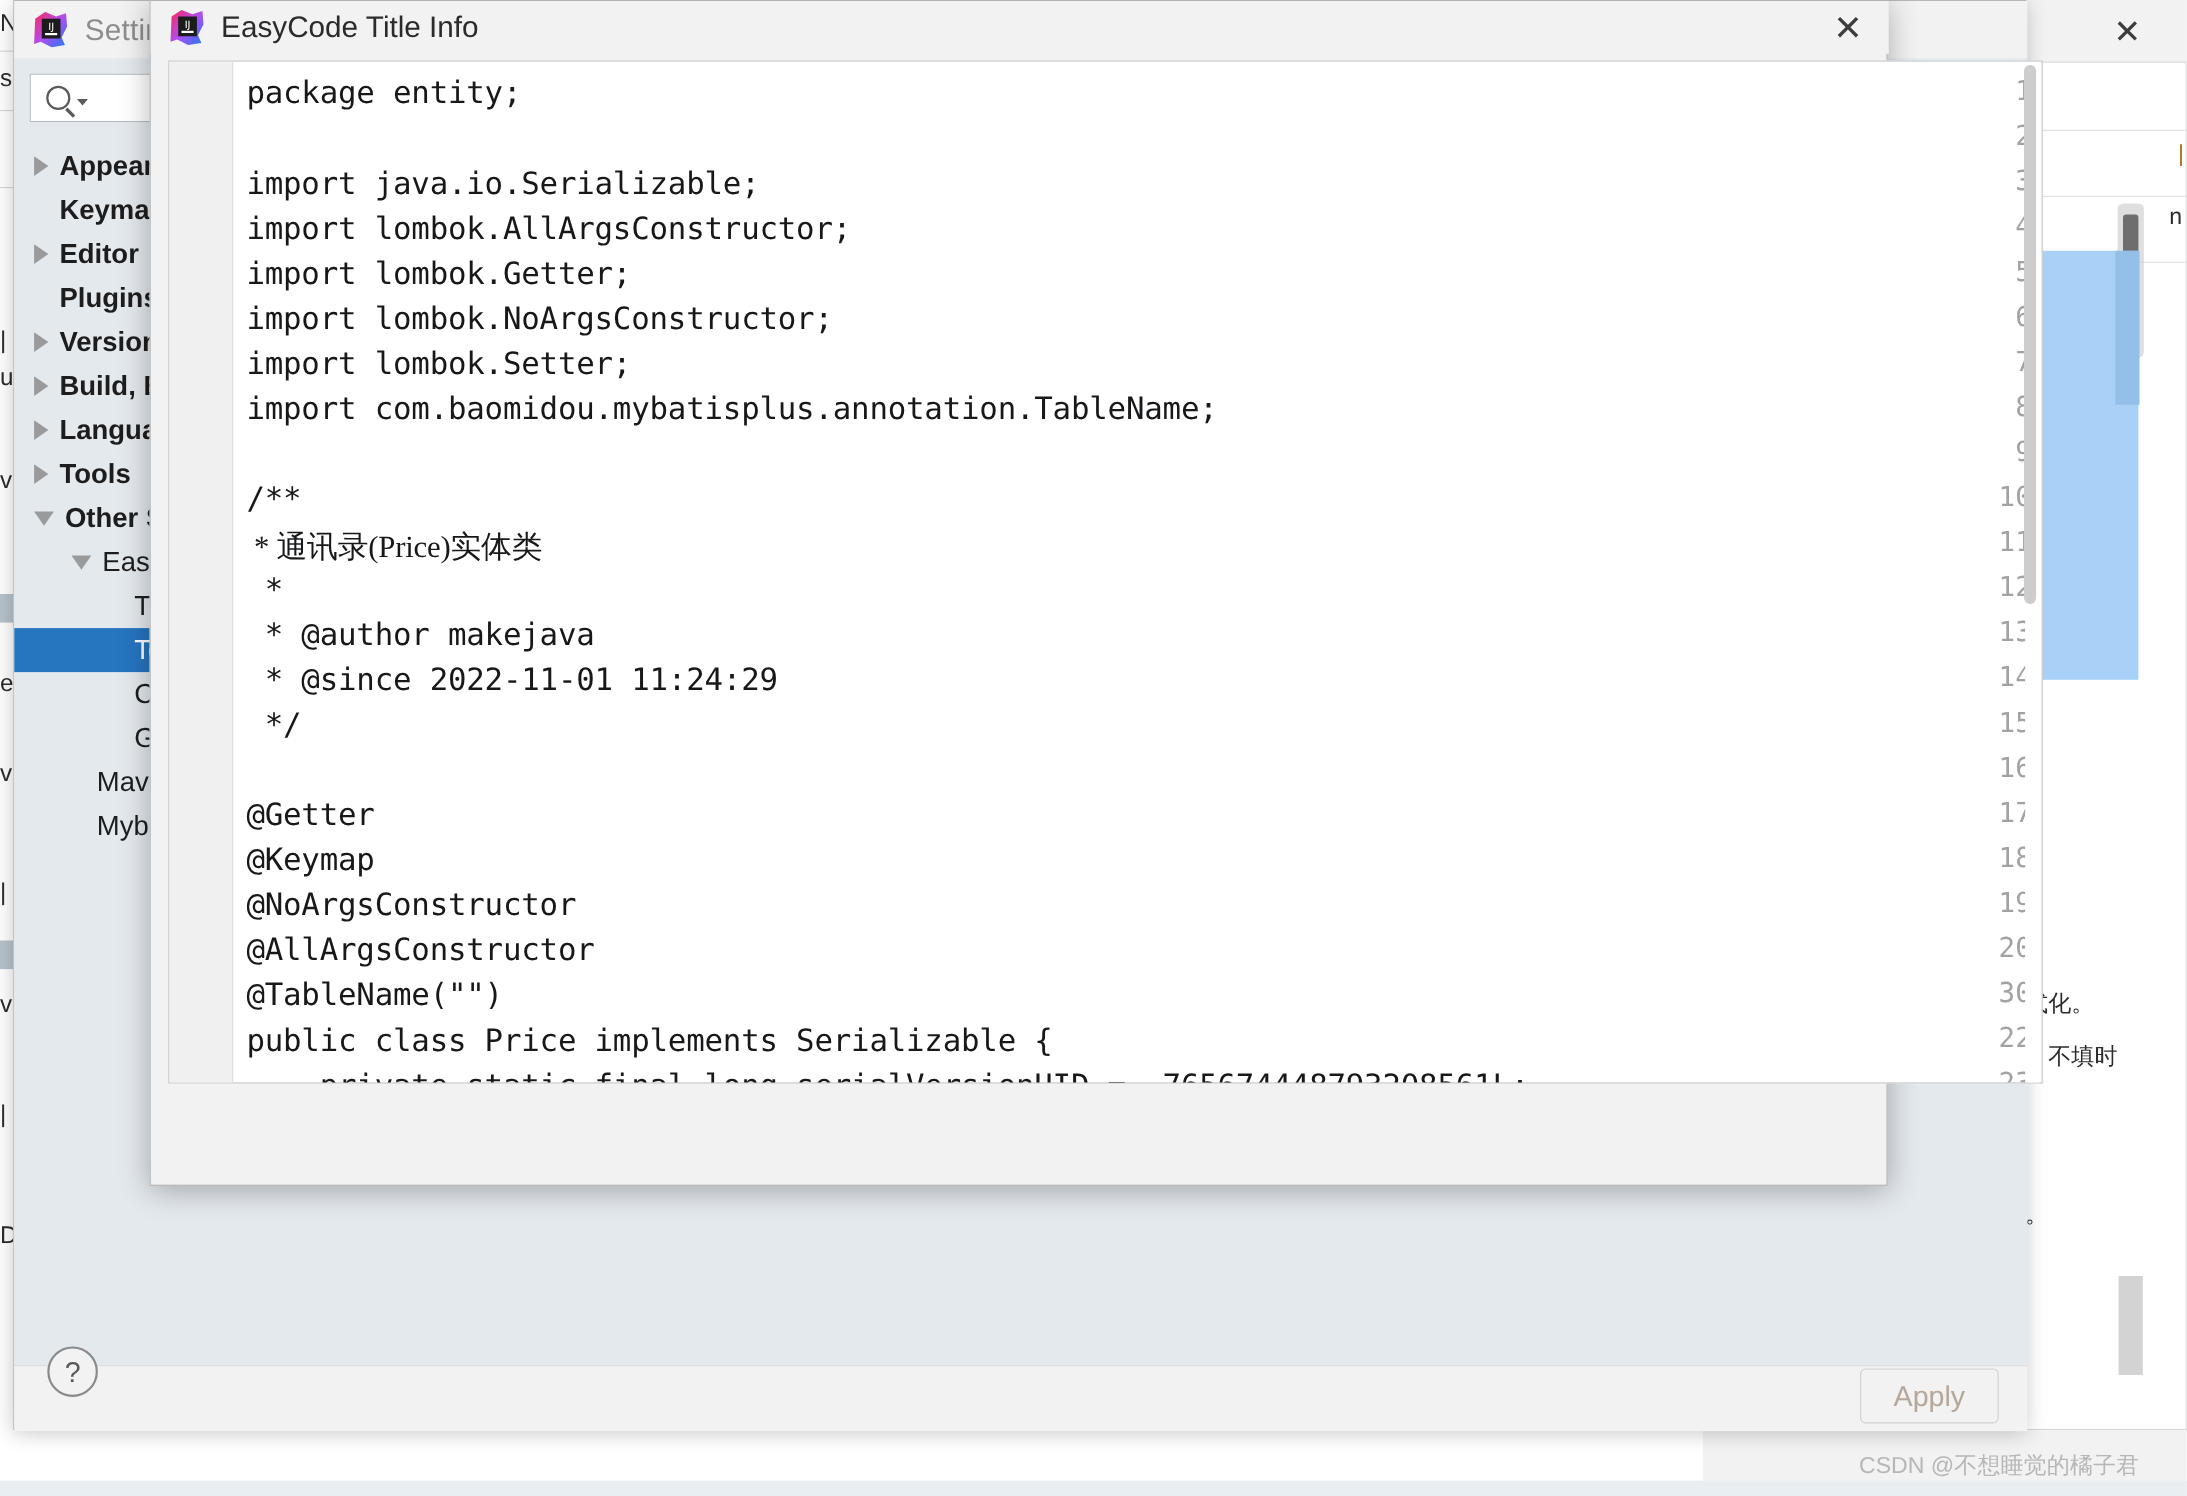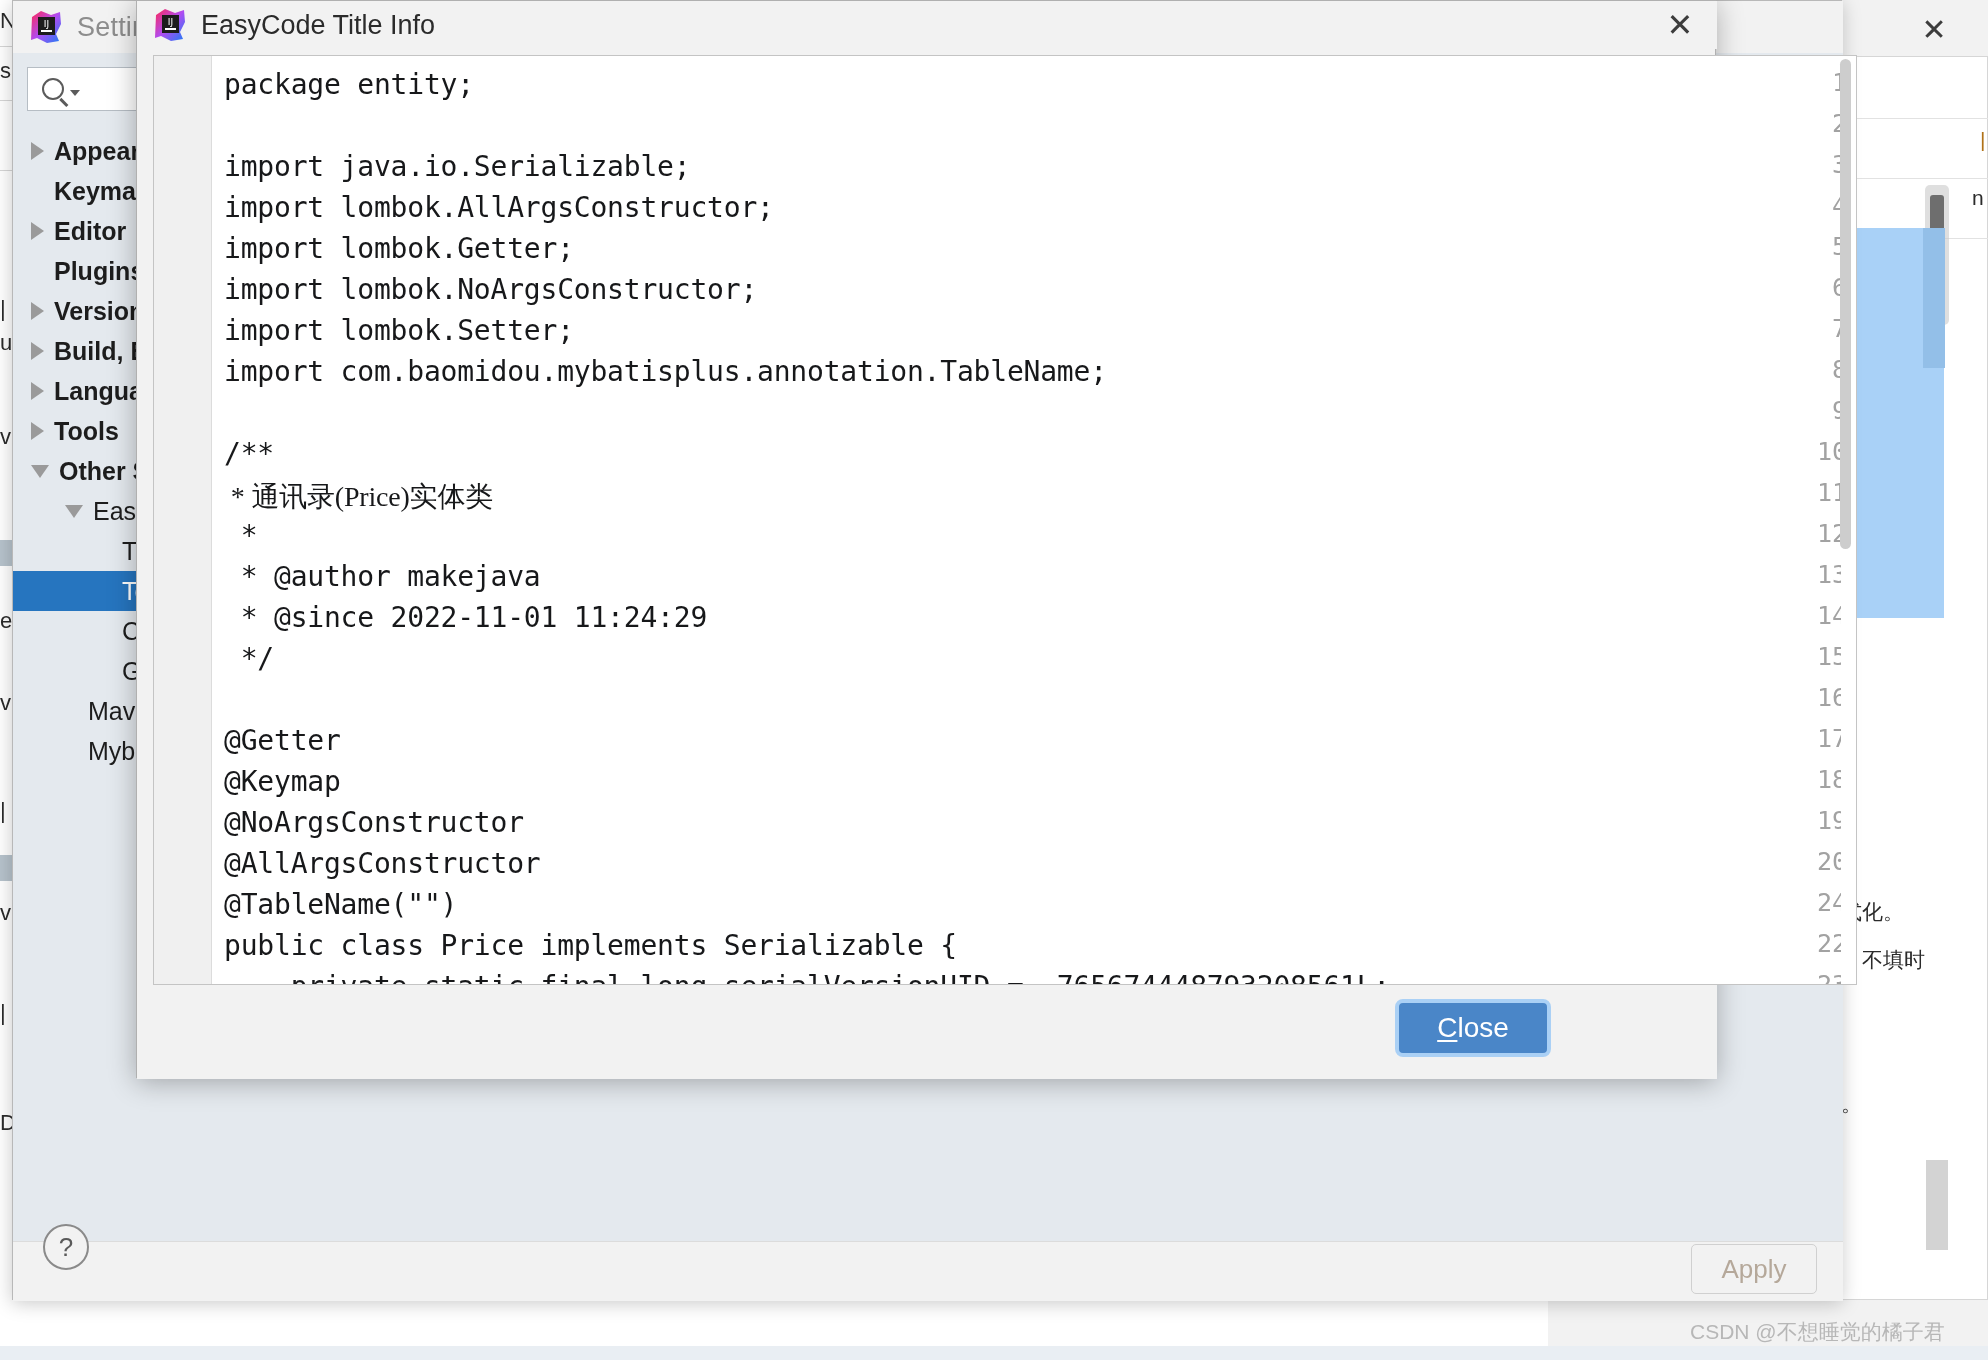--- a/index.html
+++ b/index.html
@@ -402,34 +402,29 @@
           <div class="gutter-num" style="top: 627px;">16</div>
           <div class="code-line" style="top: 627px;"></div>
           <div class="gutter-num" style="top: 668px;">17</div>
           <div class="code-line" style="top: 668px;">@Getter</div>
           <div class="gutter-num" style="top: 709px;">18</div>
           <div class="code-line" style="top: 709px;">@Keymap</div>
           <div class="gutter-num" style="top: 750px;">19</div>
           <div class="code-line" style="top: 750px;">@NoArgsConstructor</div>
           <div class="gutter-num" style="top: 791px;">20</div>
           <div class="code-line" style="top: 791px;">@AllArgsConstructor</div>
-          <div class="gutter-num" style="top: 832px;">24</div>
+          <div class="gutter-num" style="top: 832px;">30</div>
           <div class="code-line" style="top: 832px;">@TableName("")</div>
           <div class="gutter-num" style="top: 873px;">22</div>
           <div class="code-line" style="top: 873px;">public class Price implements Serializable {</div>
           <div class="gutter-num" style="top: 914px;">23</div>
           <div class="code-line" style="top: 914px;">    private static final long serialVersionUID = -765674448793208561L;</div>
         </div>
       <div class="ec-vscroll-track">
         <div class="ec-vscroll-thumb"></div>
       </div>
     </div>
 
-    <div class="ec-footer">
-      <div class="close-btn">
-        <span id="close-label"><u>C</u>lose</span>
-      </div>
-    </div>
   </div>
 
   <div class="watermark">CSDN @不想睡觉的橘子君</div>
   <div class="taskbar"></div>
 </div>
 
 </body></html>

